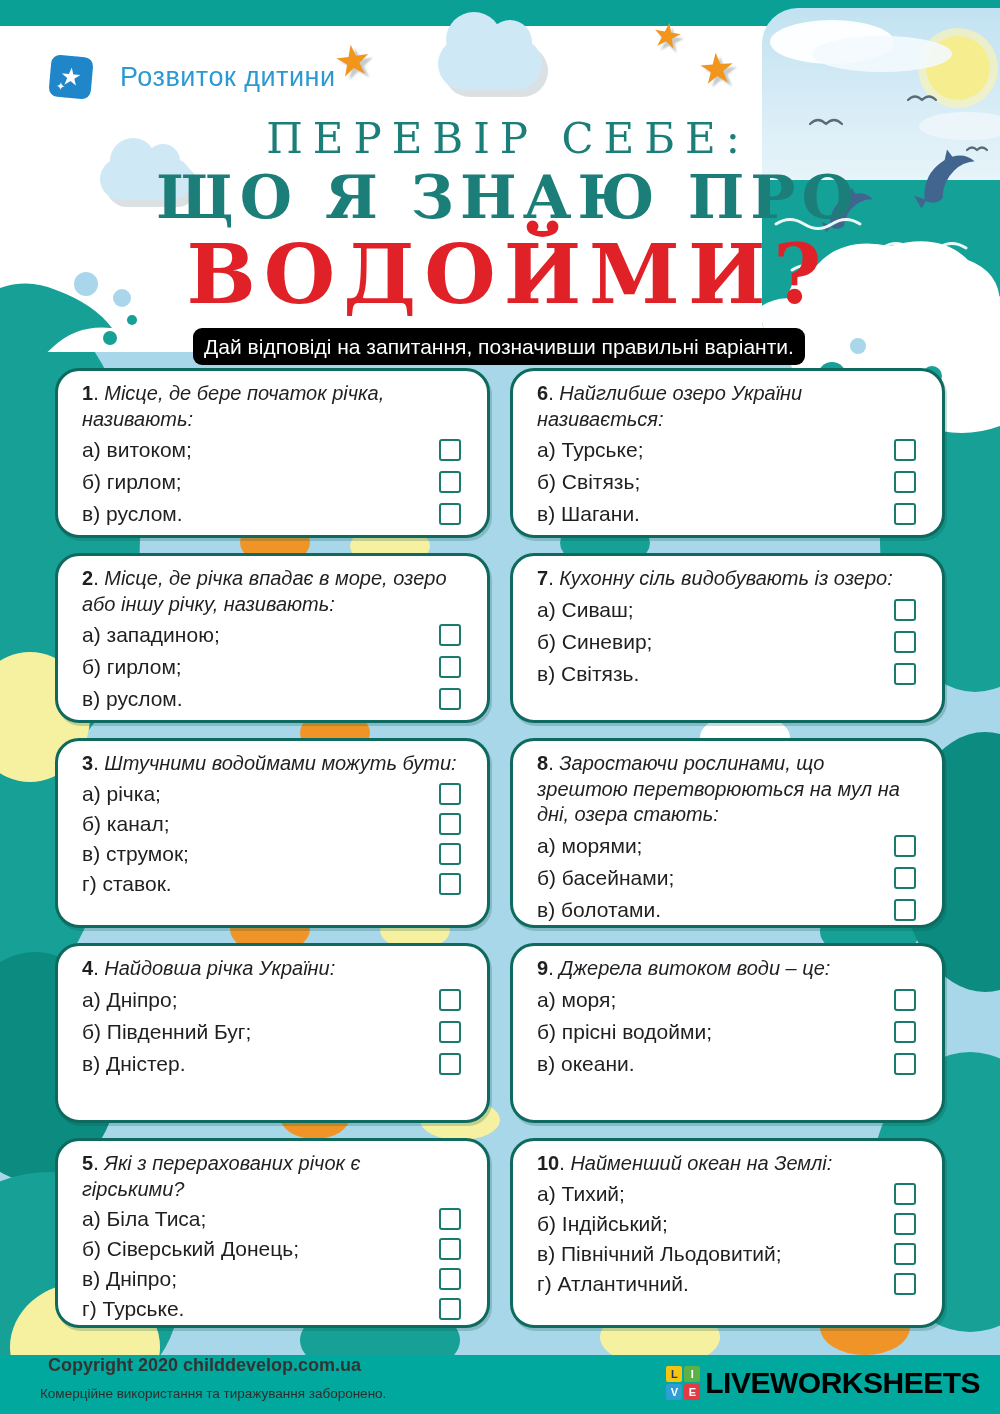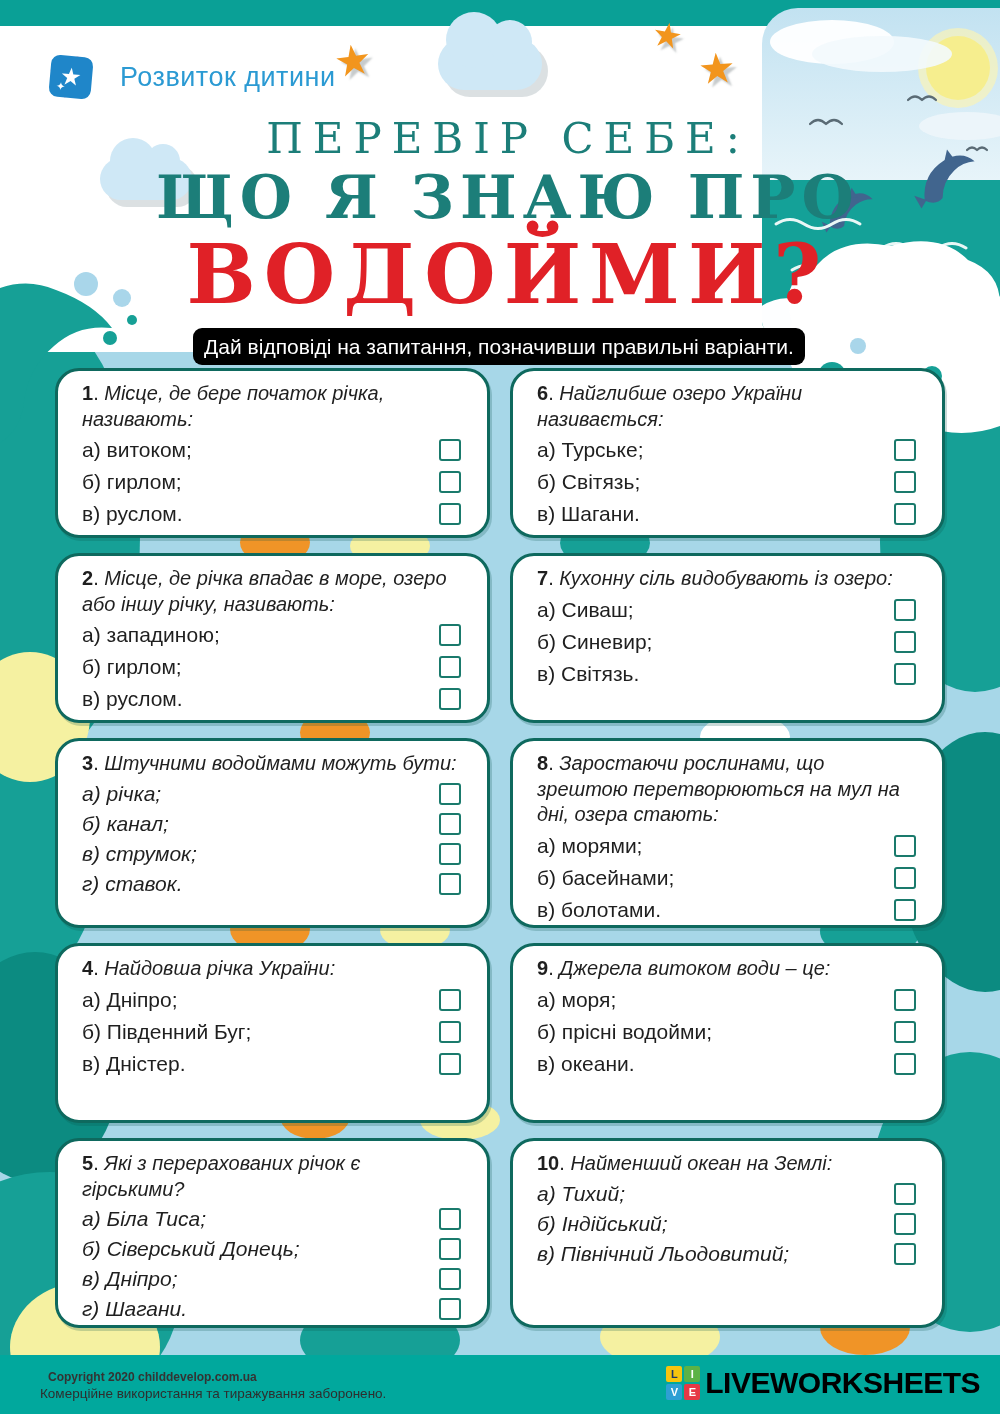--- a/index.html
+++ b/index.html
@@ -48,27 +48,27 @@
   
   .qgrid{position:absolute;left:55px;top:368px;width:890px;display:grid;z-index:2;
          grid-template-columns:435px 435px;grid-template-rows:170px 170px 190px 180px 190px;
          grid-auto-flow:column;column-gap:20px;row-gap:15px;}
   .card{background:#ffffff;border:3px solid #0e695e;border-radius:24px;box-sizing:border-box;
         padding:8px 26px 6px 24px;overflow:hidden;box-shadow:2px 3px 0 rgba(10,80,72,.22);}
   .q{margin:2px 0 2px;font-size:20px;line-height:1.28;color:#1f1f1f;}
   .q .qnum{font-weight:bold;font-style:normal;}
   .q .qtext{font-style:italic;}
   .opt{display:flex;align-items:center;justify-content:space-between;height:32px;}
-  .card.compact .opt{height:30px;font-style:italic;}
+  .card.compact .opt{height:30px;}
   .opt-label{font-size:21px;color:#1f1f1f;}
   .checkbox{width:22px;height:22px;border:2px solid #1a7a6c;border-radius:3px;background:#fff;
         box-sizing:border-box;flex:0 0 auto;margin-left:8px;}
   
   .footer{position:absolute;left:0;top:1355px;width:1000px;height:59px;background:#01a89d;z-index:6;}
-  .copy1{position:absolute;left:48px;top:15px;font-size:12px;font-weight:bold;color:#333333;}
+  .copy1{position:absolute;left:48px;top:0;font-size:18px;font-weight:bold;color:#333333;}
   .copy2{position:absolute;left:40px;top:31px;font-size:13.5px;color:#2e2e2e;}
   .brand{position:absolute;right:20px;top:11px;display:flex;align-items:center;gap:5px;}
   .brand-grid{display:grid;grid-template-columns:16px 16px;grid-template-rows:16px 16px;gap:2px;}
   .sq{display:flex;align-items:center;justify-content:center;font-size:11px;font-weight:bold;
       border-radius:2px;}
   .brand-text{font-size:30px;font-weight:bold;color:#000000;letter-spacing:-.5px;
       font-family:"Liberation Sans",sans-serif;}
 </style>
 </head>
 <body>
@@ -264,21 +264,21 @@
         </div>
         <div class="opt">
           <span class="opt-label">б) Сіверський Донець;</span>
           <span class="checkbox"></span>
         </div>
         <div class="opt">
           <span class="opt-label">в) Дніпро;</span>
           <span class="checkbox"></span>
         </div>
         <div class="opt">
-          <span class="opt-label">г) Шагани.</span>
+          <span class="opt-label">г) Турське.</span>
           <span class="checkbox"></span>
         </div>
       </div>
       <div class="card">
         <p class="q"><span class="qnum">6</span>. <span class="qtext">Найглибше озеро України називається:</span></p>
         <div class="opt">
           <span class="opt-label">а) Турське;</span>
           <span class="checkbox"></span>
         </div>
         <div class="opt">
@@ -340,20 +340,24 @@
         <div class="opt">
           <span class="opt-label">а) Тихий;</span>
           <span class="checkbox"></span>
         </div>
         <div class="opt">
           <span class="opt-label">б) Індійський;</span>
           <span class="checkbox"></span>
         </div>
         <div class="opt">
           <span class="opt-label">в) Північний Льодовитий;</span>
+          <span class="checkbox"></span>
+        </div>
+        <div class="opt">
+          <span class="opt-label">г) Атлантичний.</span>
           <span class="checkbox"></span>
         </div>
       </div>
     </main>
 
   <div class="footer">
     <div class="copy1">Copyright 2020 childdevelop.com.ua</div>
     <div class="copy2">Комерційне використання та тиражування заборонено.</div>
     <div class="brand">
       <span class="brand-grid" id="brand-grid">

